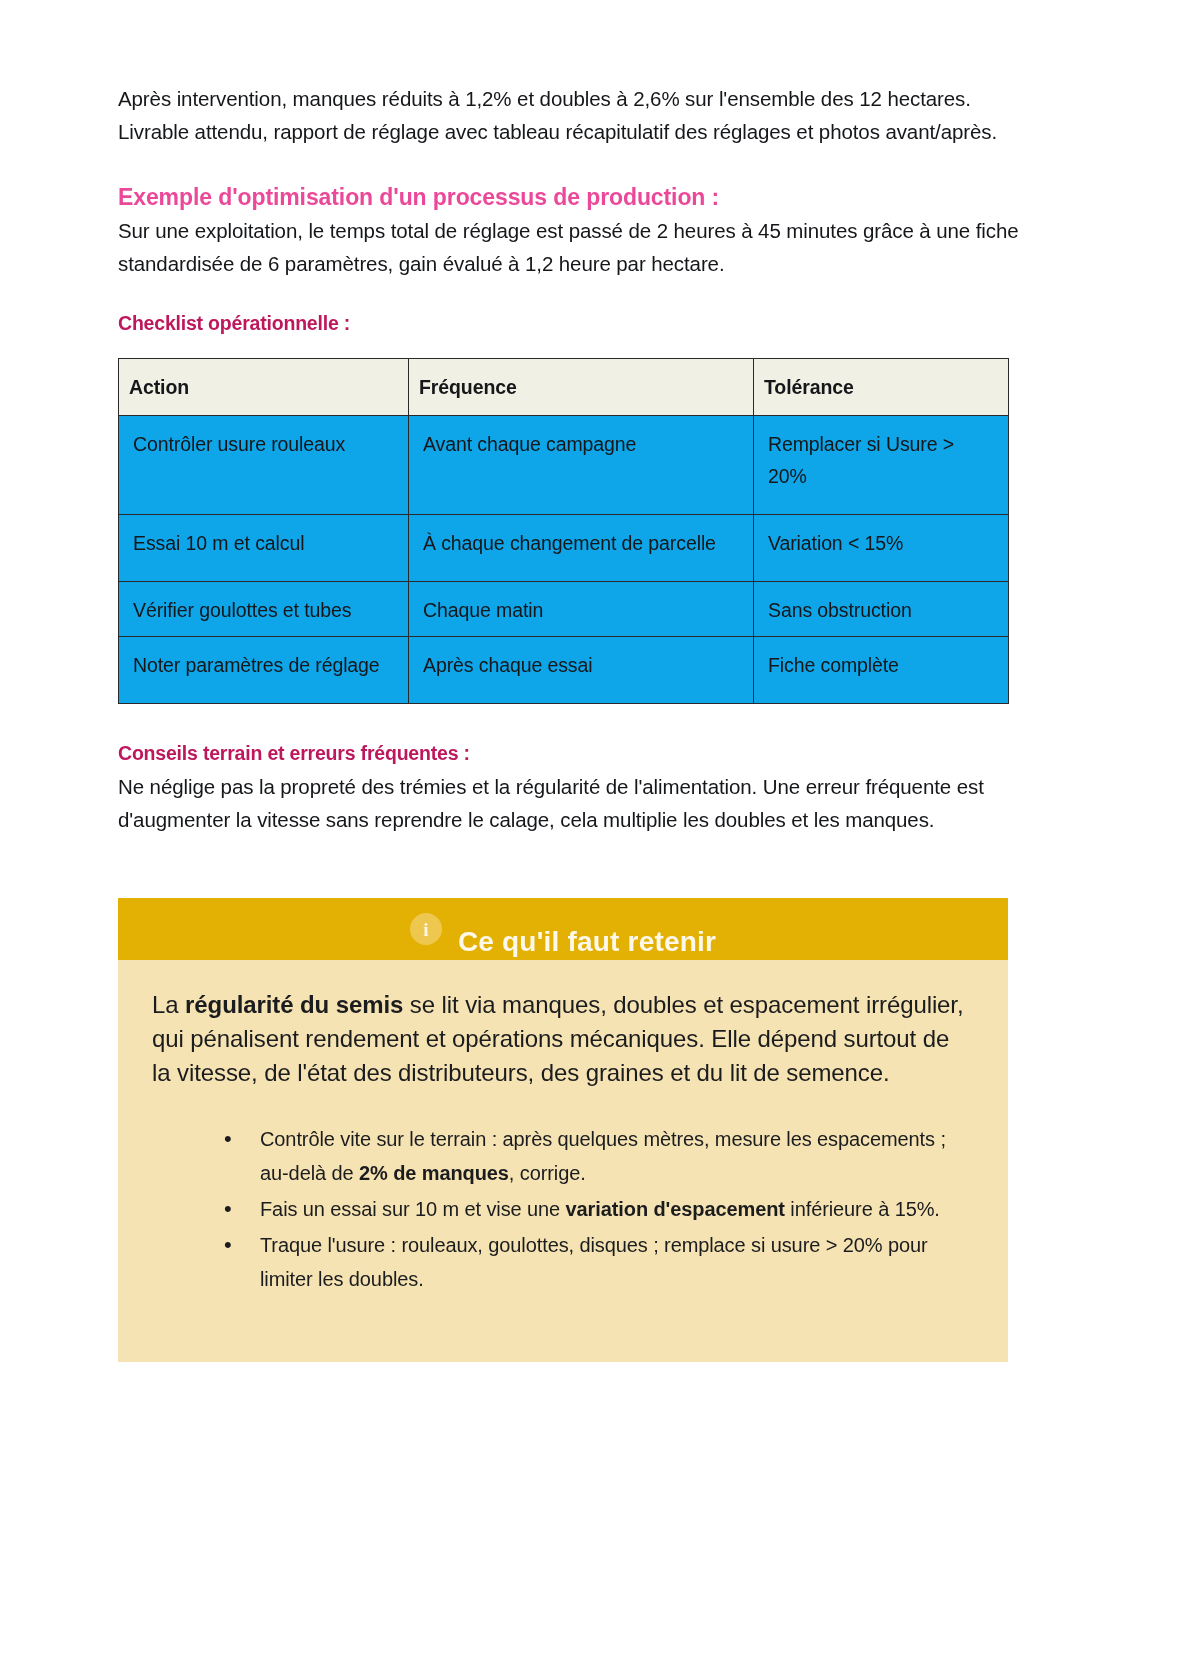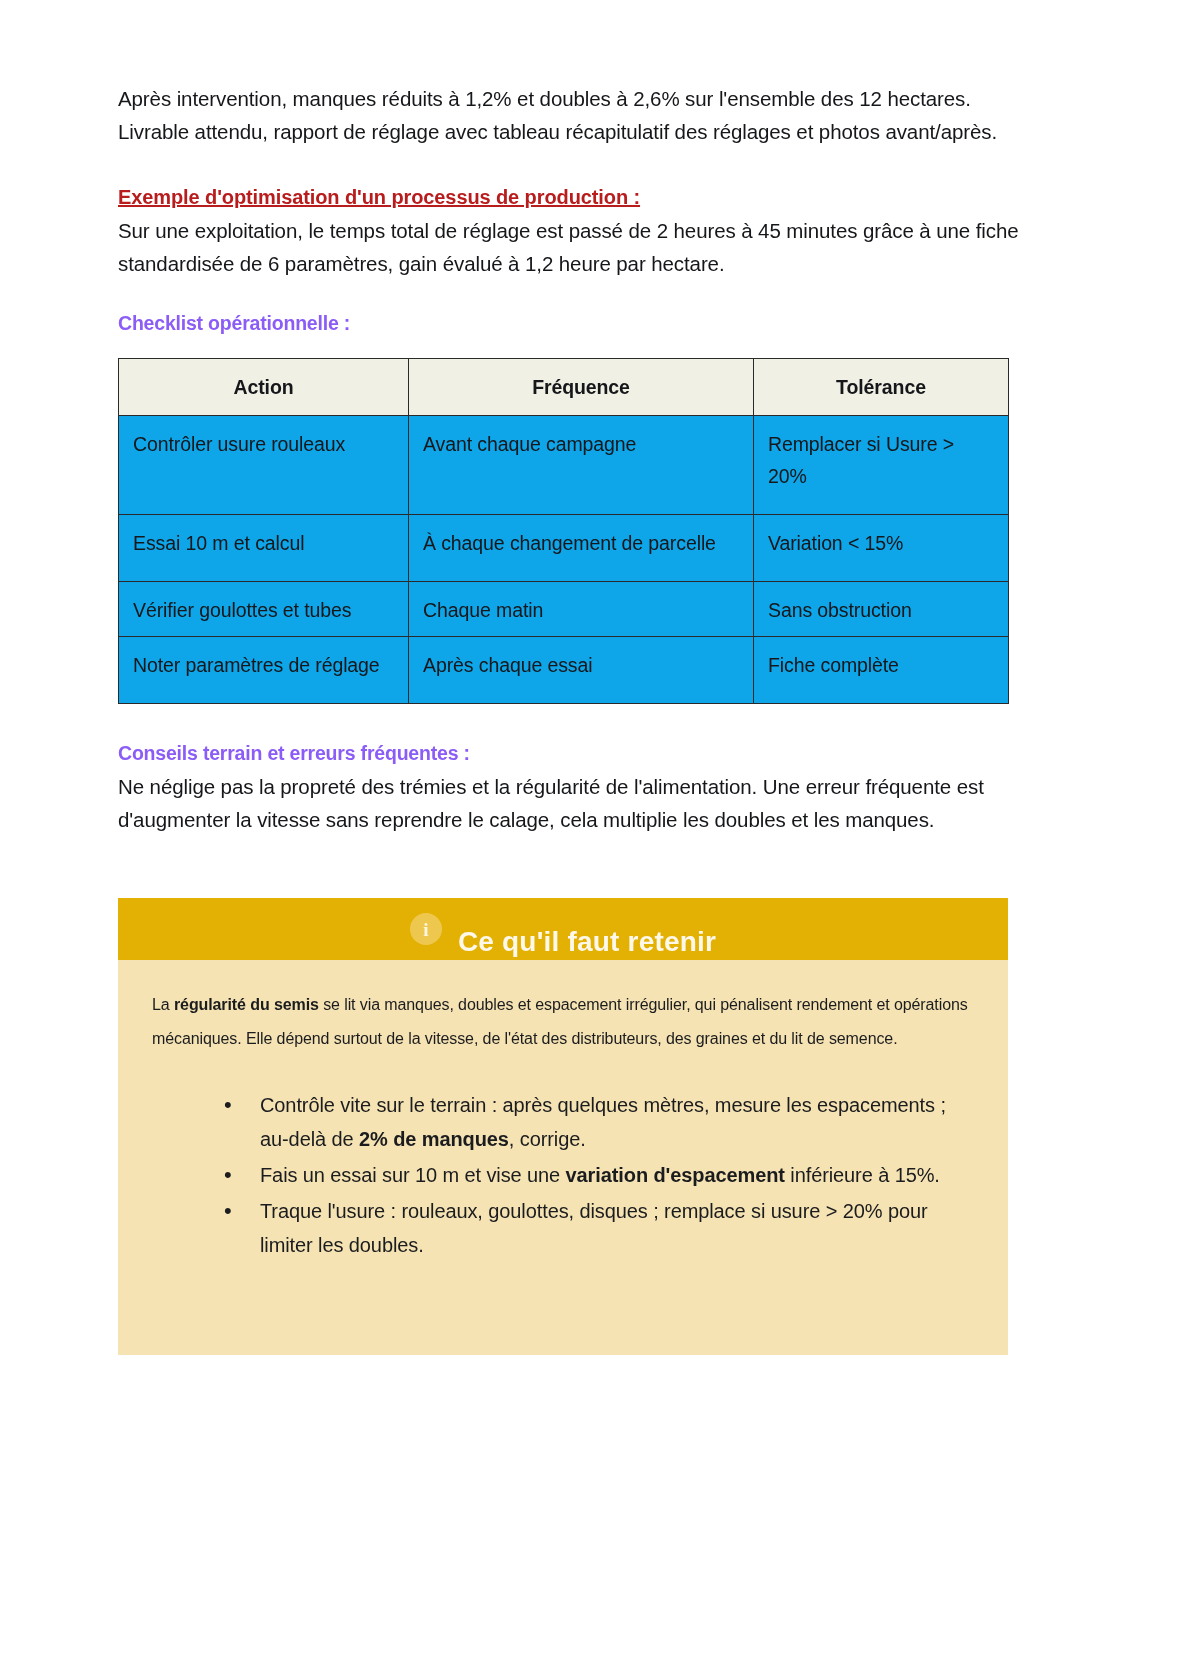--- a/index.html
+++ b/index.html
@@ -31,33 +31,32 @@
     color: #15171a;
   }
   .para-block { margin-bottom: 0; }
 
   .gap-lg { height: 34px; }
   .gap-md { height: 28px; }
   .gap-sm { height: 18px; }
 
   h3.green-head {
     margin: 0 0 2px 0;
-    font-size: 20px;
+    font-size: 23px;
     font-weight: bold;
     line-height: 30px;
-    color: #b91c1c;
-    letter-spacing: -0.1px;
-    text-decoration: underline;
+    color: #ec4899;
+    letter-spacing: -0.1px;
   }
   h3.dark-head {
     margin: 0 0 2px 0;
     font-size: 19.5px;
     font-weight: bold;
     line-height: 30px;
-    color: #8b5cf6;
+    color: #be185d;
     letter-spacing: -0.2px;
   }
 
   
   table.checklist {
     border-collapse: collapse;
     width: 890px;
     table-layout: fixed;
     border: 1.6px solid #2a2a2a;
   }
@@ -67,21 +66,21 @@
     text-align: left;
     vertical-align: top;
     font-size: 19.5px;
     line-height: 32px;
     letter-spacing: -0.1px;
     color: #15171a;
   }
   table.checklist th {
     background: #f0f0e4;
     font-weight: bold;
-    text-align: center;
+    text-align: left;
     padding: 12px 10px;
     font-size: 19.5px;
   }
   table.checklist td {
     background: #0ea5e9;
     padding: 12px 14px 22px 14px;
     margin-top: 48px;
   }
   table.checklist tr.short td { padding-bottom: 10px; }
   col.c1 { width: 290px; }
@@ -123,21 +122,21 @@
     margin-top: 25px;
   }
   .callout-body {
     background: #f6e3b4;
     padding: 28px 34px 64px 34px;
     min-height: 395px;
     box-sizing: border-box;
   }
   .callout-body p {
     margin: 0;
-    font-size: 16px;
+    font-size: 24px;
     line-height: 34px;
     color: #1b1c1e;
     letter-spacing: -0.1px;
   }
   .callout-list {
     margin: 32px 0 0 0;
     padding-left: 108px;
     list-style: none;
   }
   .callout-list li {

